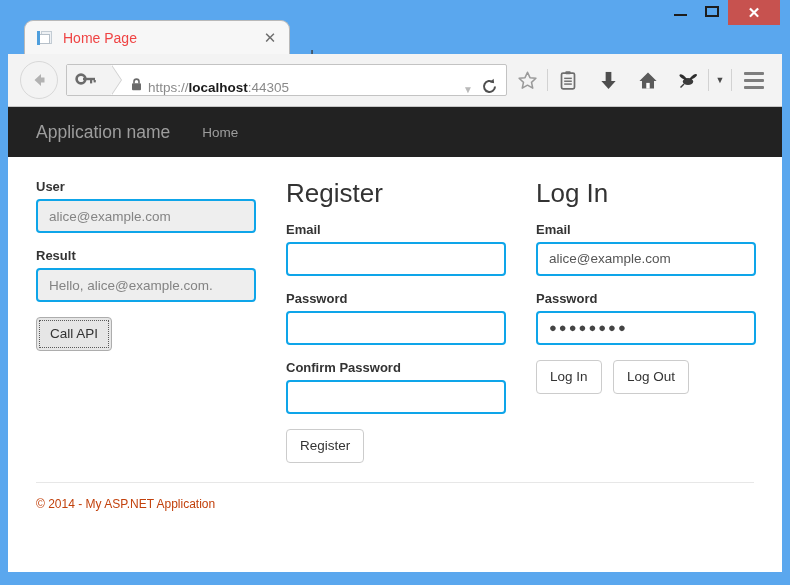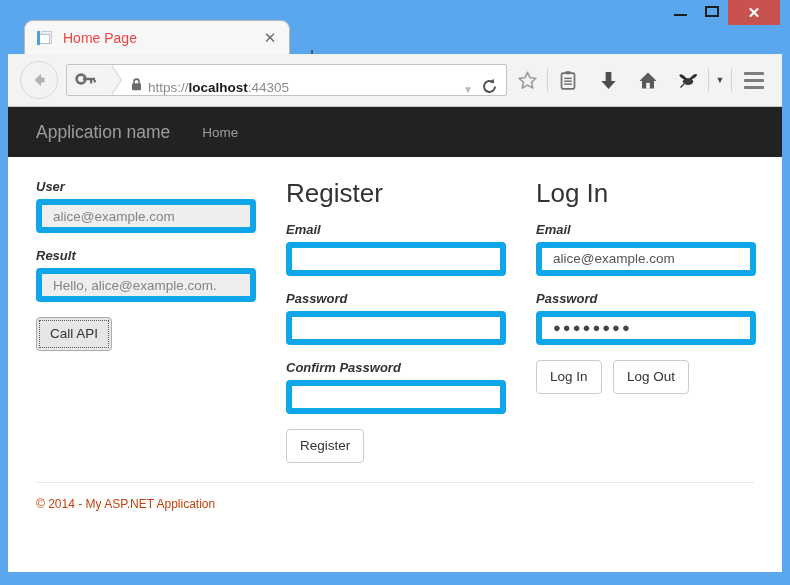--- a/index.html
+++ b/index.html
@@ -308,27 +308,26 @@
     color: #333333;
     margin: 0 0 14px 0;
     line-height: 1.1;
   }
   .field-label {
     display: block;
     font-size: 13px;
     font-weight: bold;
     color: #333333;
     margin-bottom: 5px;
-    font-style: italic;
   }
   .form-input {
     width: 220px;
     height: 34px;
     box-sizing: border-box;
-    border: 6px solid #0ea5e9;
+    border: 2px solid #0ea5e9;
     border-radius: 4px;
     background: #ffffff;
     font-size: 13.5px;
     color: #555555;
     padding: 0 11px;
     font-family: "Liberation Sans", sans-serif;
     outline: none;
     margin-bottom: 15px;
     display: block;
   }

